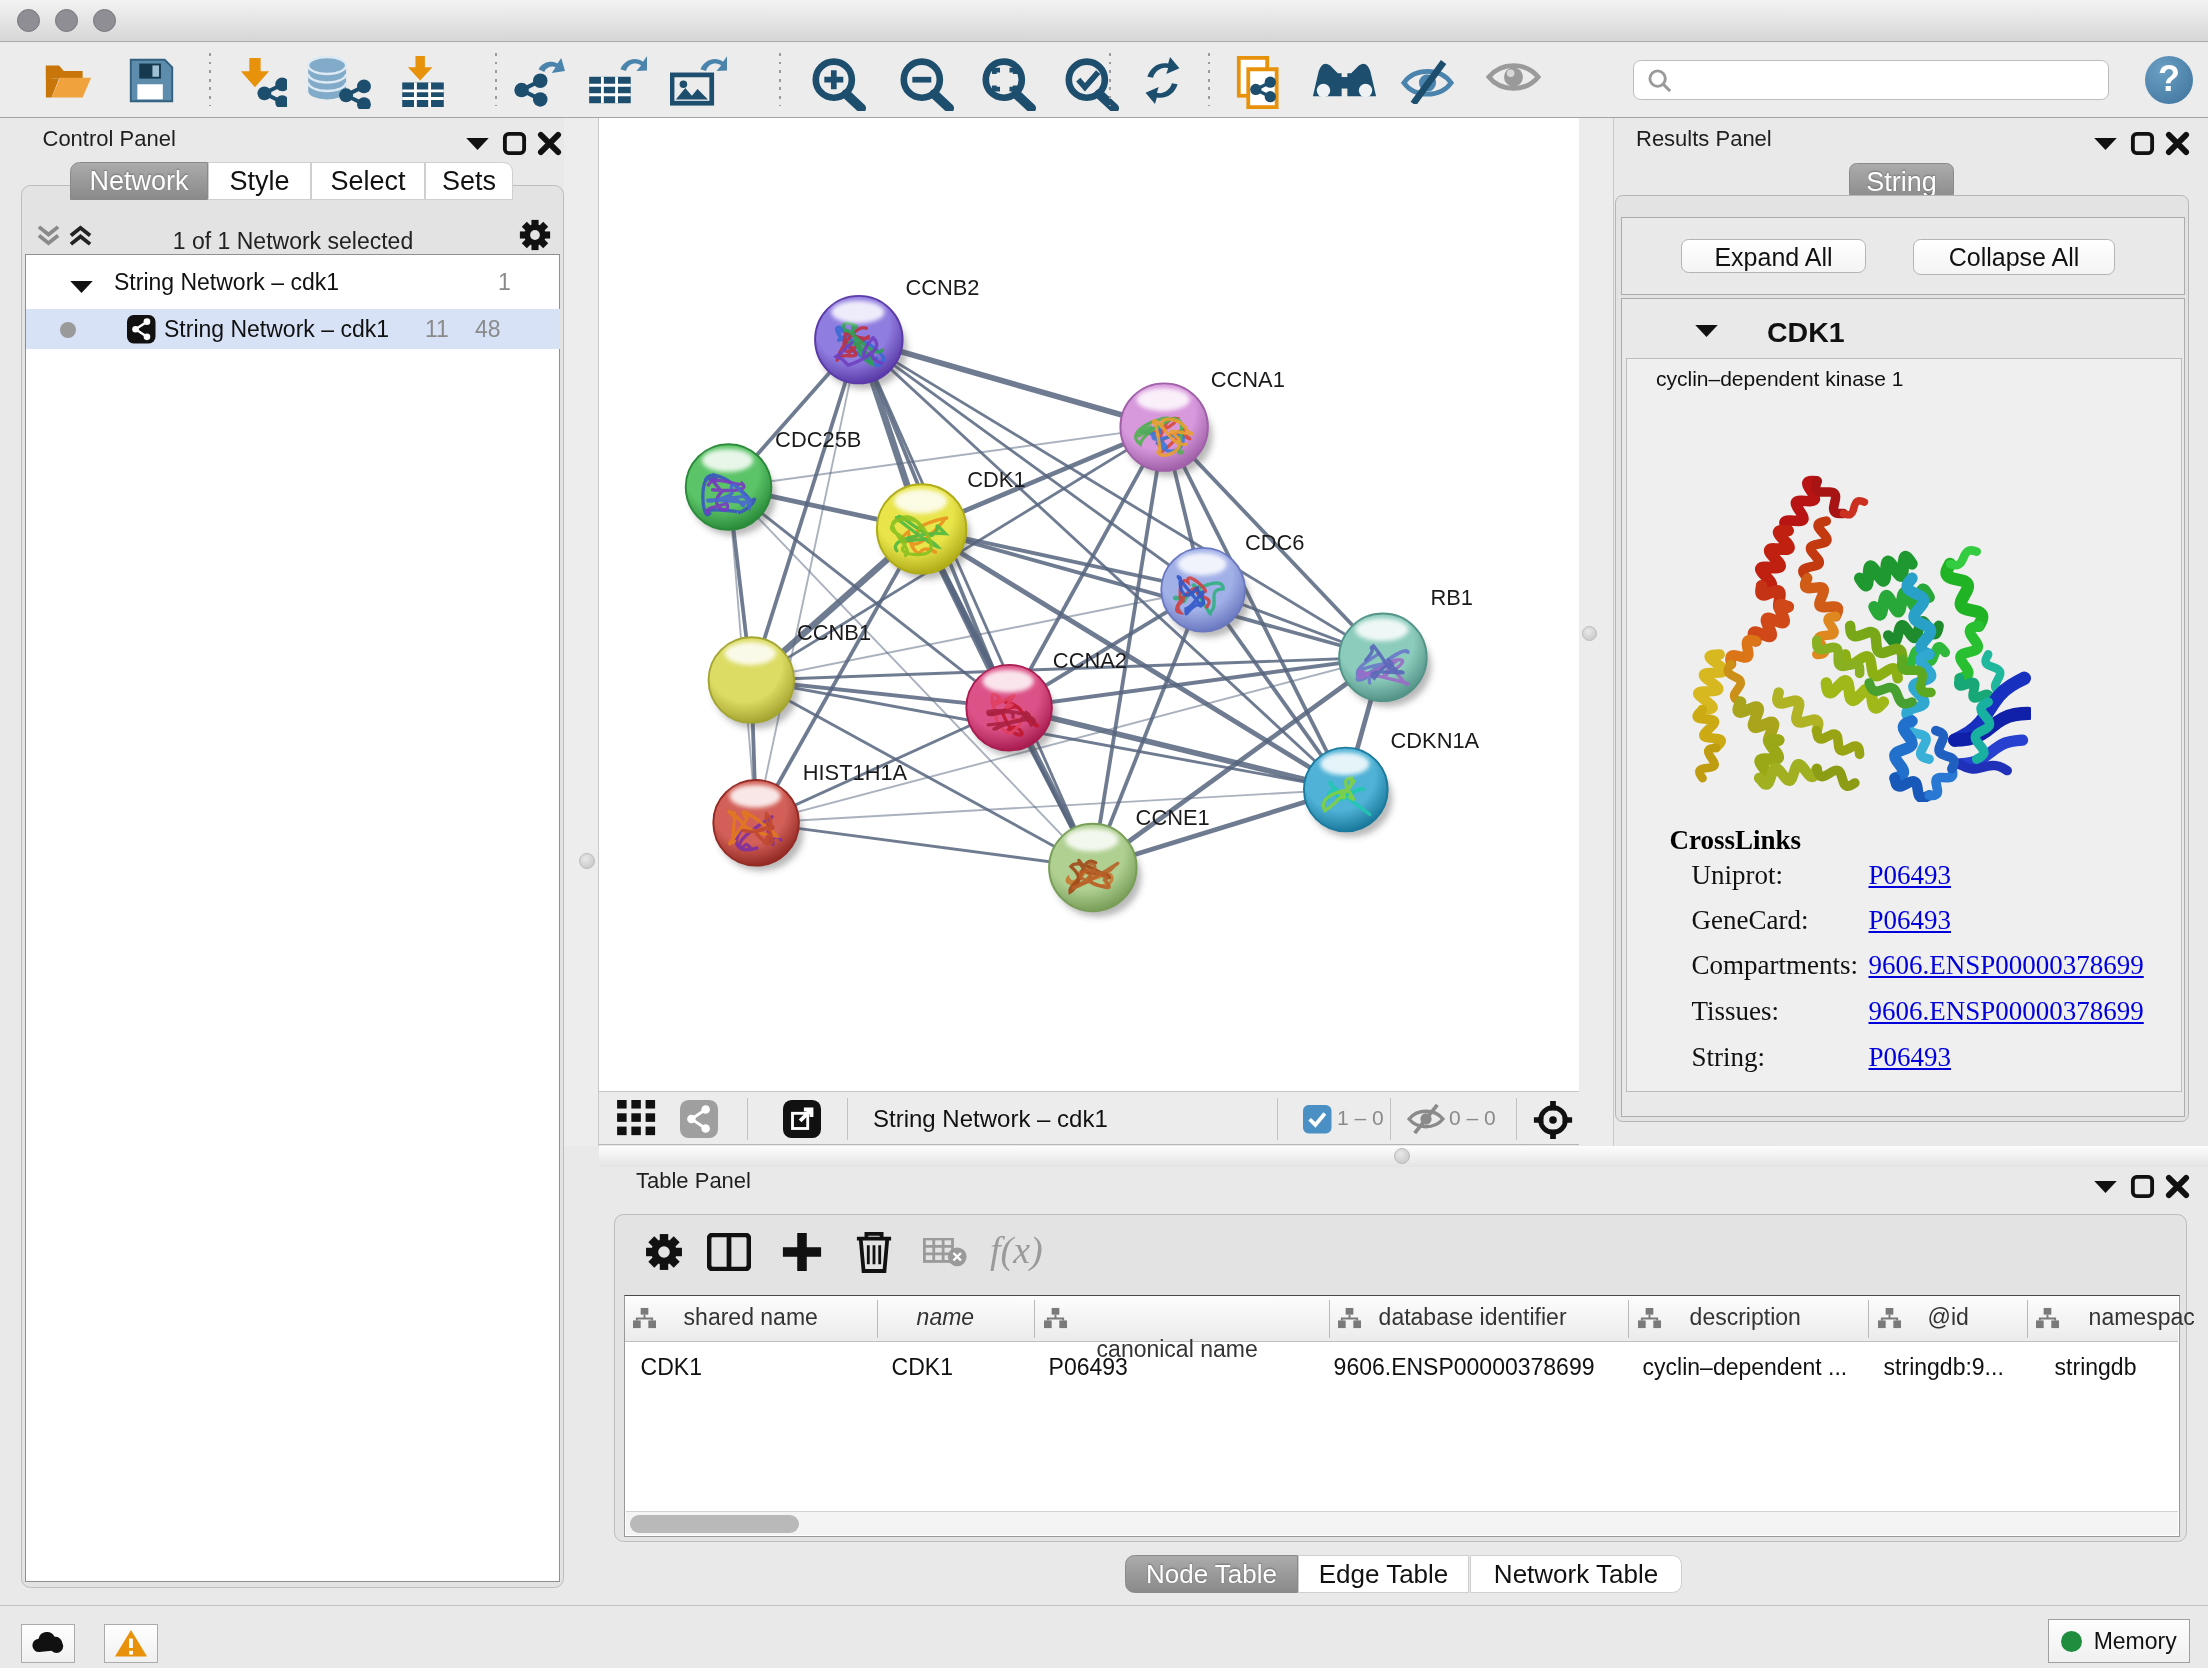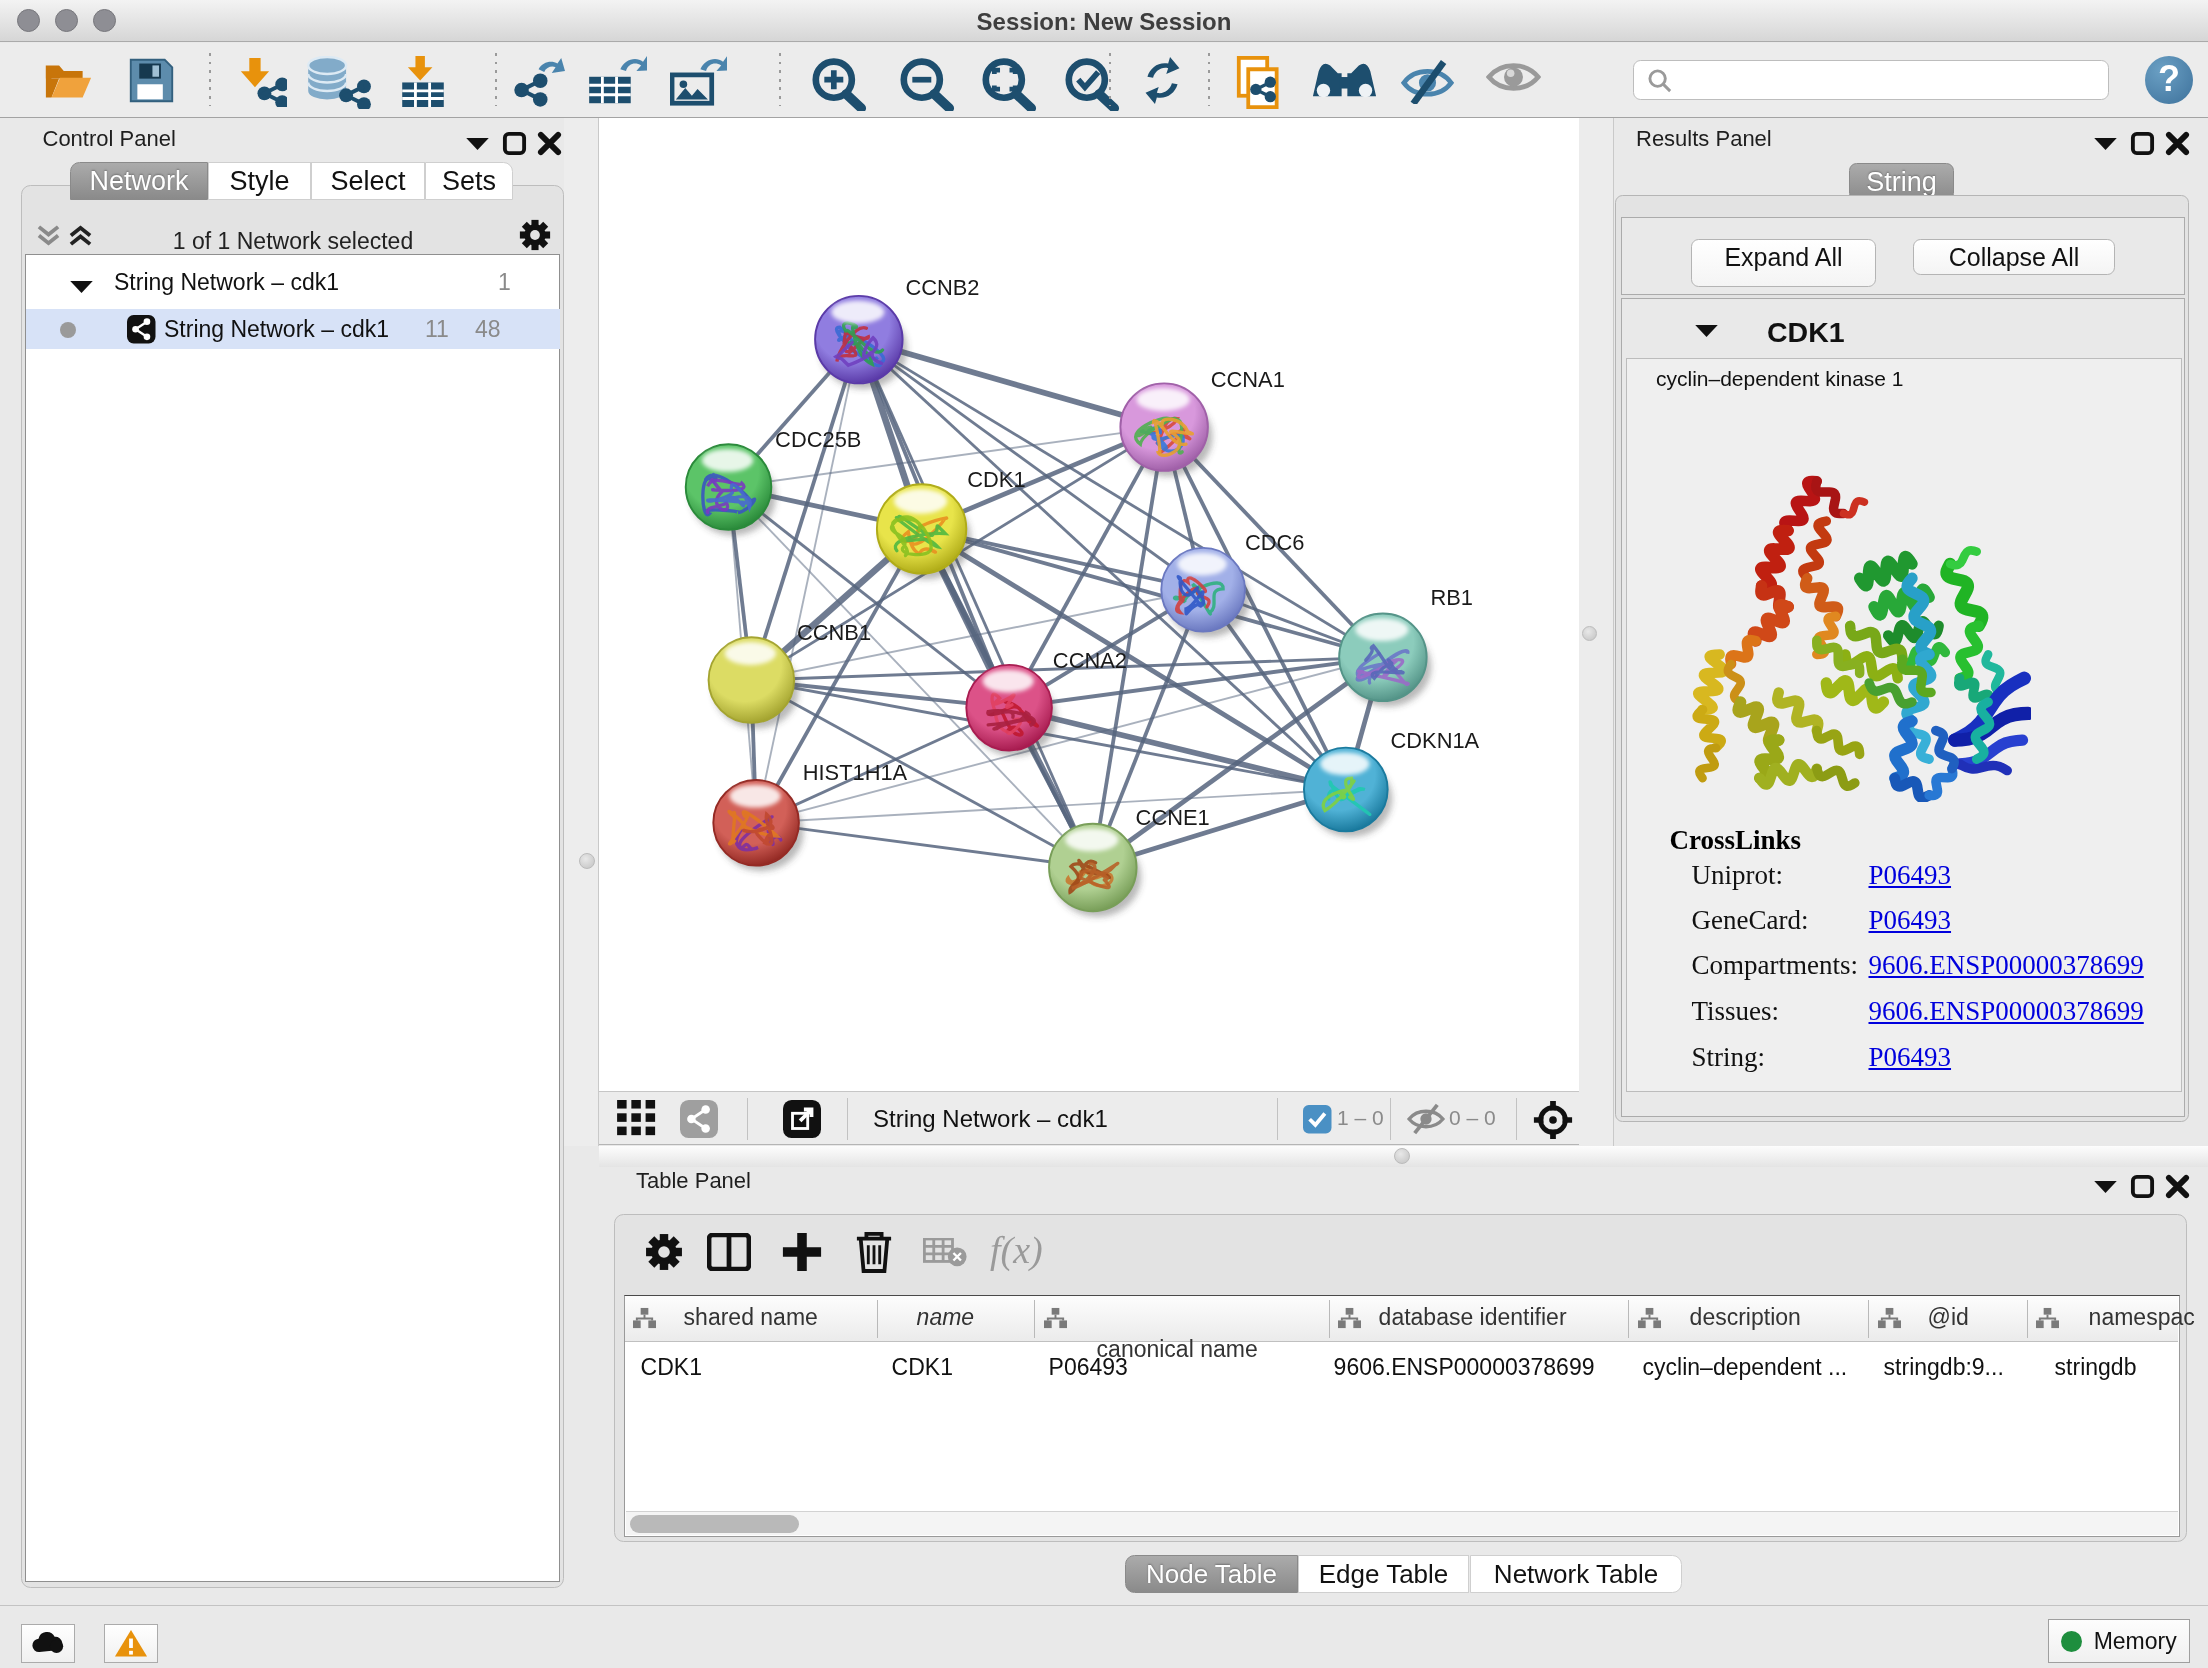--- a/index.html
+++ b/index.html
@@ -83,21 +83,20 @@
   background:linear-gradient(#fdfdfd,#f0f0f0); border:1px solid #9f9f9f;
   font-size:23px; color:#111; display:flex; align-items:center; justify-content:center; gap:11.4px; }
 .cpnum { position:absolute; font-size:23px; color:#8a8a8a; }
 </style>
 </head>
 <body>
 <div id="titlebar">
   <div class="tl" style="left:17px"></div>
   <div class="tl" style="left:55px"></div>
   <div class="tl" style="left:93px"></div>
-  <div id="title">Session: New Session</div>
 </div>
 <div id="toolbar">
 <svg class="tbi" style="left:43px;top:13.3px" width="51" height="49" viewBox="0 0 54 52">
       <path d="M3 10 h14 l5 6 h20 v8 h-39 z" fill="#c8750a"></path>
       <path d="M3 10 v34 h6 l8-20 h-8 z" fill="#c8750a"></path>
       <path d="M9 44 l9-21 h33 l-9 21 z" fill="#f0a23c"></path>
     </svg>
 <svg class="tbi" style="left:127px;top:13.3px" width="49" height="49" viewBox="0 0 52 52">
       <path d="M4 4 h36 l8 8 v36 h-44 z" fill="#5d8cac"></path>
       <path d="M4 4 h36 l8 8 v36 h-44 z" fill="none" stroke="#33607e" stroke-width="2"></path>
@@ -547,21 +546,21 @@
     <svg width="25" height="25" viewBox="0 0 26 26">
       <rect x="3" y="3" width="20" height="20" rx="4" fill="none" stroke="#111" stroke-width="4"></rect>
     </svg>
     <svg width="25" height="25" viewBox="0 0 26 26">
       <path d="M4 4 L22 22 M22 4 L4 22" stroke="#111" stroke-width="6" stroke-linecap="round"></path>
     </svg>
   </div>
 <div class="tab sel" style="left:1849px; top:163px; width:105px; border-radius:7.6px;">String</div>
 <div id="rp-box">
   <div class="rp-sub" style="top:21px; width:564px; height:78px;"></div>
-  <div class="btn" style="left:75px; top:43px; width:185px; height:48px; line-height:34px;">Expand All</div>
+  <div class="btn" style="left:65px; top:43px; width:185px; height:34px; line-height:34px;">Expand All</div>
   <div class="btn" style="left:297px; top:43px; width:202px; height:36px; line-height:34px;">Collapse All</div>
   <div class="rp-sub" style="top:102px; width:564px; height:819px;"></div>
   <div class="abs" style="left:77px; top:127px;"><svg width="27" height="15" viewBox="0 0 28 16">
         <path d="M2 2 h24 l-12 13 z" fill="#111"></path>
       </svg></div>
   <div class="abs" style="left:151px; top:120px; font-size:28.5px; font-weight:bold; color:#111;">CDK1</div>
   <div id="rp-content">
     <div class="abs" style="left:29.5px; top:7.6px; font-size:21px; color:#111;">cyclin–dependent kinase 1</div>
     <div class="abs" style="left:47px; top:105px;"><svg width="357" height="338" viewBox="0 0 375 355" fill="none">
 <path d="M150.0 18.0 Q150.0 18.0 145.6 17.8 Q141.2 17.6 140.2 19.3 Q139.2 21.0 141.6 24.7 Q144.0 28.4 146.4 32.1 Q148.8 35.8 147.8 37.5 Q146.8 39.2 142.4 39.0 Q138.0 38.8 133.6 38.6 Q129.2 38.4 128.2 40.1 Q127.2 41.8 129.6 45.5 Q132.0 49.2 134.4 52.9 Q136.8 56.6 135.8 58.3 Q134.8 60.0 130.4 59.8 Q126.0 59.6 121.6 59.4 Q117.2 59.2 116.2 60.9 Q115.2 62.6 117.6 66.3 L120.0 70.0" stroke="#b81414" stroke-width="11" stroke-linecap="round"></path>

